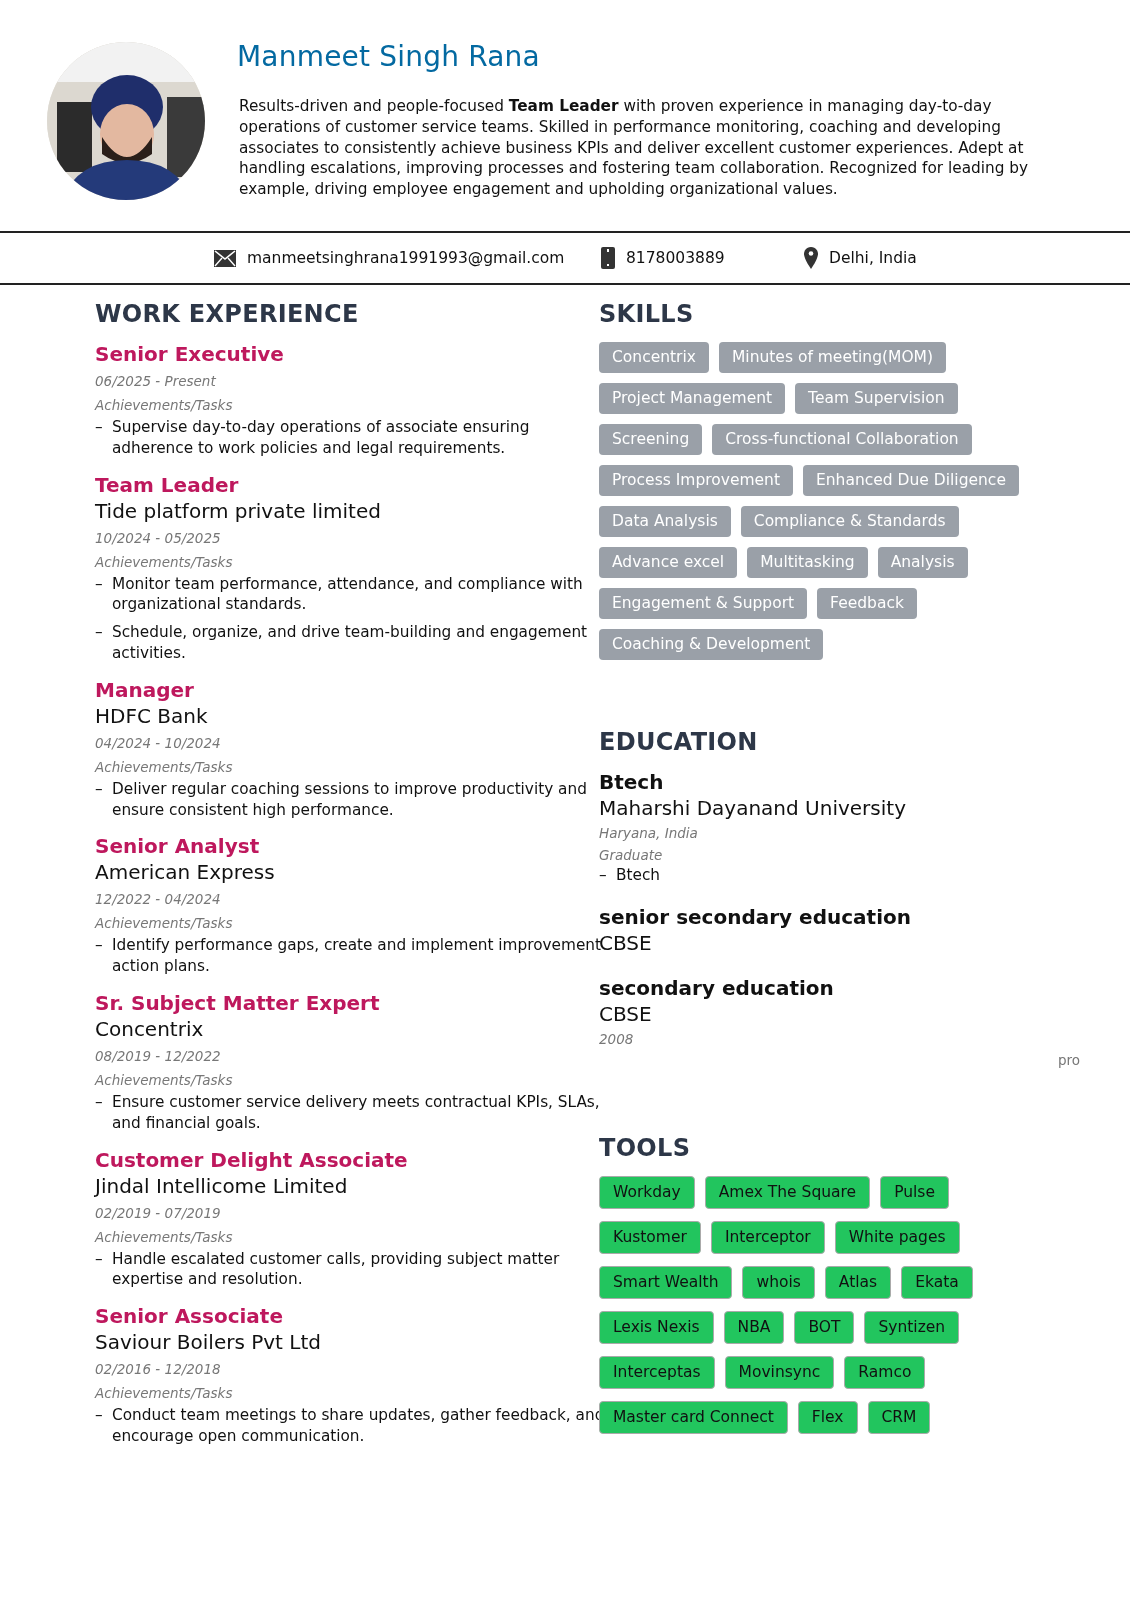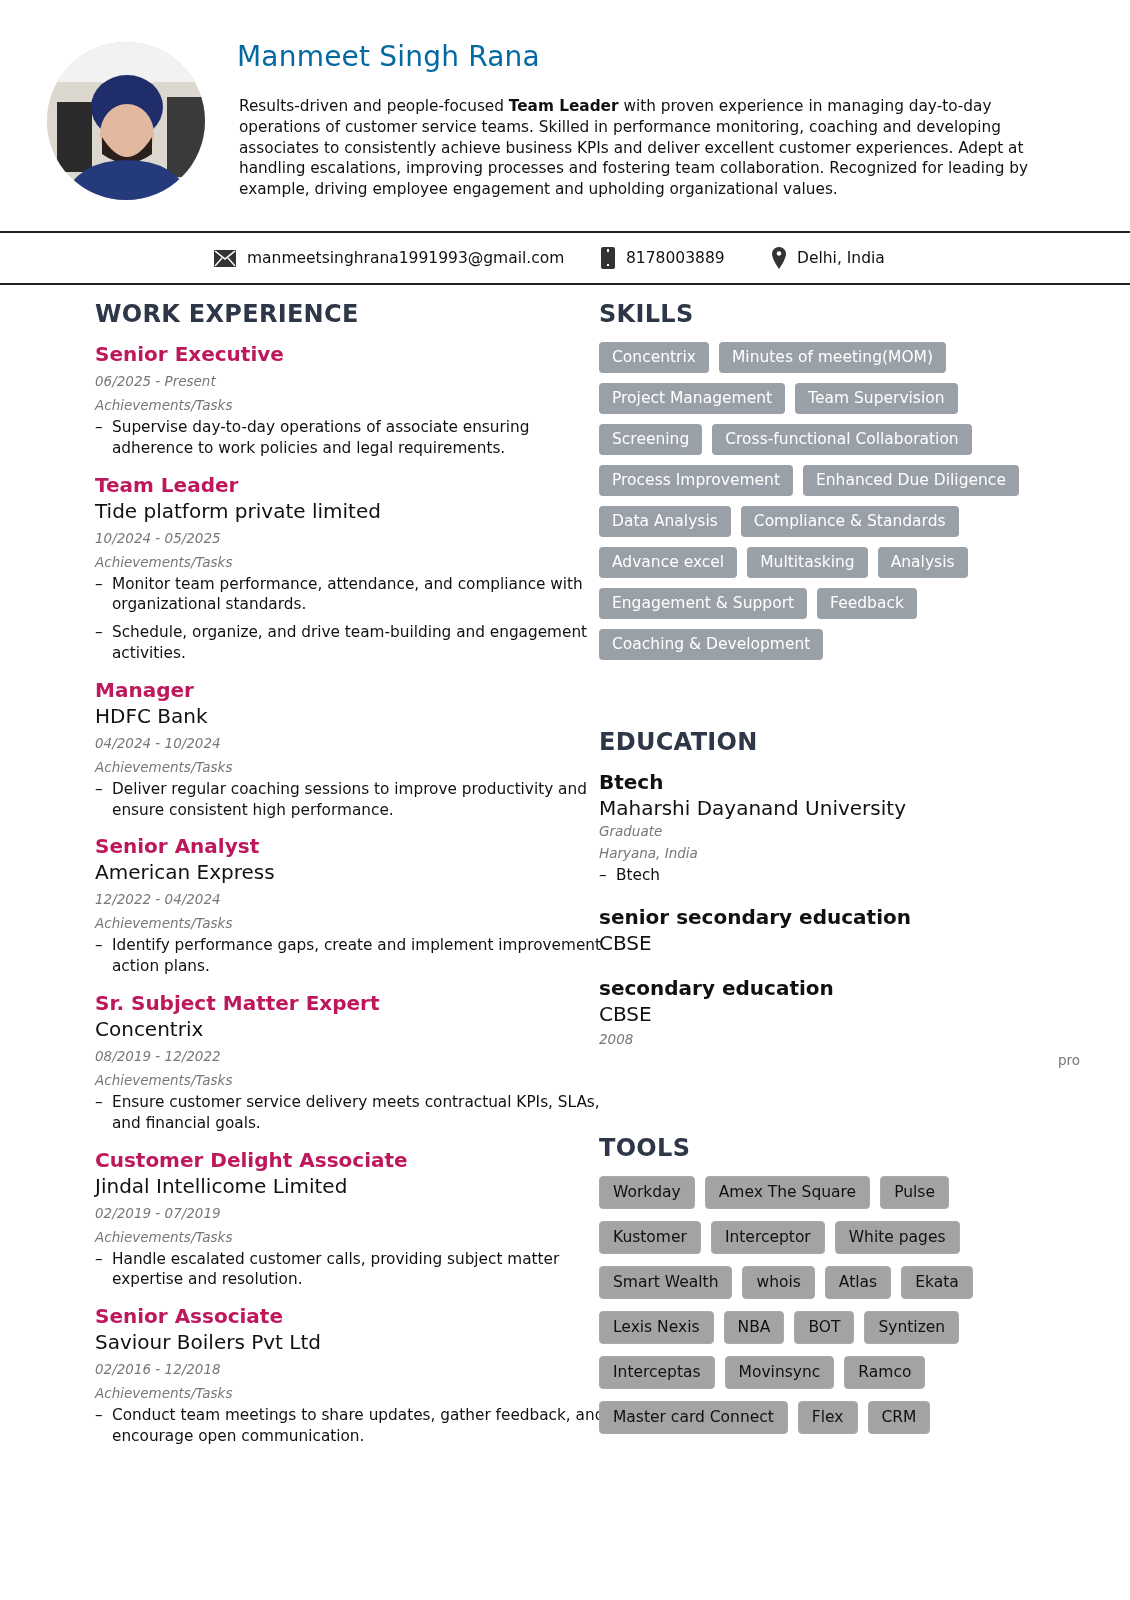--- a/index.html
+++ b/index.html
@@ -31,21 +31,21 @@
   .skill { background: #9aa0a8; color: #fff; font-size: 15.5px; padding: 0 13px; height: 31px; line-height: 31px;
            border-radius: 4px; margin: 0 10px 10px 0; white-space: nowrap; }
   .edu { margin-top: 14px; }
   .edu-degree { font-size: 20px; font-weight: bold; color: #111; line-height: 25px; }
   .edu-school { font-size: 20px; color: #111; line-height: 26px; }
   .edu-meta { font-size: 13.5px; font-style: italic; color: #777; line-height: 24px; }
   .edu-bullet { font-size: 15.3px; color: #111; line-height: 20px; padding-left: 17px; position: relative; }
   .edu-bullet .dash { position: absolute; left: 0; }
   .tools { display: flex; flex-wrap: wrap; margin-top: 14px; width: 420px; }
   .tool { border: 1.5px solid #aaa; color: #111; font-size: 15.5px; padding: 0 13px; height: 31px; line-height: 31px;
-          border-radius: 4px; margin: 0 10px 12px 0; white-space: nowrap; background: #a3a3a3; }
+          border-radius: 4px; margin: 0 10px 12px 0; white-space: nowrap; background: #22c55e; }
   .pro { position: absolute; left: 1058px; top: 1052px; font-size: 13.5px; color: #777; }
 </style>
 </head>
 <body>
 
 <div class="header">
   <div class="avatar">
     <svg width="158" height="158" viewBox="0 0 158 158">
       <rect width="158" height="158" fill="#dcd8d0"></rect>
       <rect x="0" y="0" width="158" height="40" fill="#f2f2f2"></rect>
@@ -71,21 +71,21 @@
     <span>manmeetsinghrana1991993@gmail.com</span>
   </div>
   <div class="contact-item" style="left:601px;">
     <svg width="14" height="22" viewBox="0 0 14 22">
       <rect x="0" y="0" width="14" height="22" rx="2" fill="#333"></rect>
       <rect x="6" y="2" width="2" height="3" fill="#fff"></rect>
       <rect x="6" y="17" width="2" height="2" fill="#fff"></rect>
     </svg>
     <span>8178003889</span>
   </div>
-  <div class="contact-item" style="left:772px;">
+  <div class="contact-item" style="left:804px;">
     <svg width="14" height="22" viewBox="0 0 14 22">
       <path d="M7 0 C2 0 0 4 0 7 C0 12 7 22 7 22 C7 22 14 12 14 7 C14 4 12 0 7 0 Z" fill="#333"></path>
       <circle cx="7" cy="6.5" r="2.3" fill="#fff"></circle>
     </svg>
     <span>Delhi, India</span>
   </div>
 </div>
 
 <div class="col-left">
   <h2 class="section-title">WORK EXPERIENCE</h2>
@@ -177,22 +177,22 @@
         <div class="skill">Feedback</div>
         <div class="skill">Coaching &amp; Development</div>
       </div>
   </div>
 
   <div style="position:absolute; top:428px; left:0; width:500px;">
     <h2 class="section-title">EDUCATION</h2>
     <div class="edu">
       <div class="edu-degree">Btech</div>
       <div class="edu-school">Maharshi Dayanand University</div>
+      <div class="edu-meta">Haryana, India</div>
       <div class="edu-meta" style="line-height:20px;">Graduate</div>
-      <div class="edu-meta">Haryana, India</div>
       <div class="edu-bullet"><span class="dash">–</span><span>Btech</span></div>
     </div>
     <div class="edu" style="margin-top:20px;">
       <div class="edu-degree">senior secondary education</div>
       <div class="edu-school">CBSE</div>
     </div>
     <div class="edu" style="margin-top:20px;">
       <div class="edu-degree">secondary education</div>
       <div class="edu-school">CBSE</div>
       <div class="edu-meta">2008</div>

